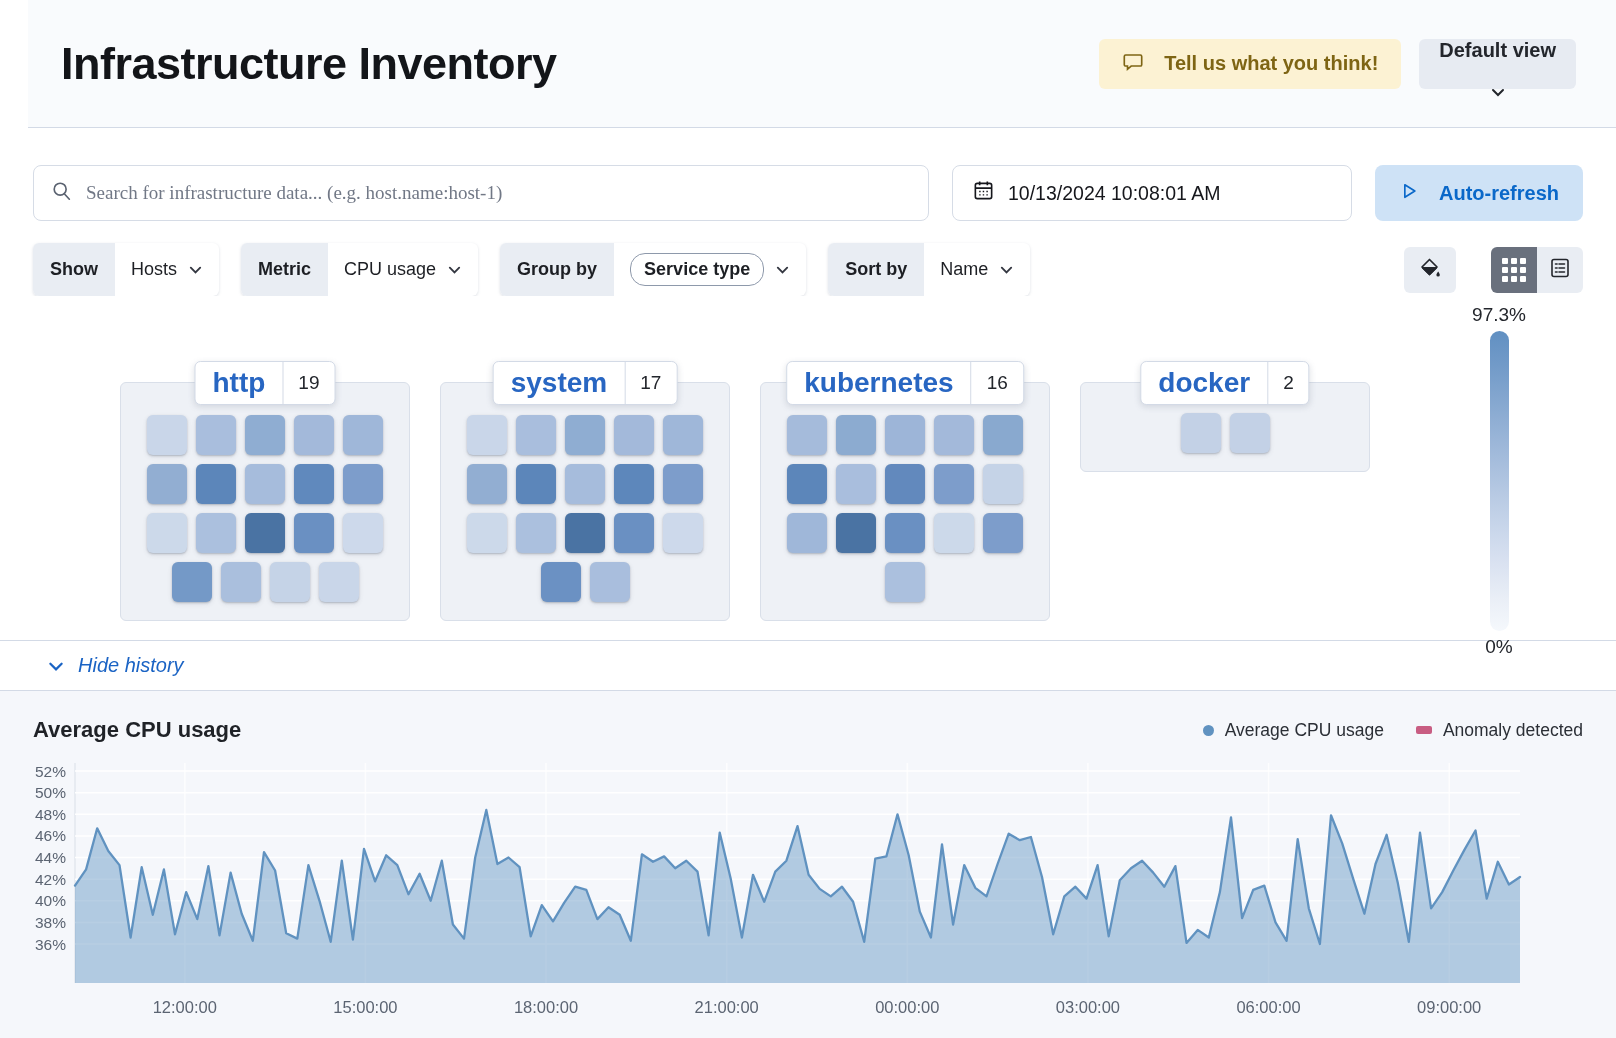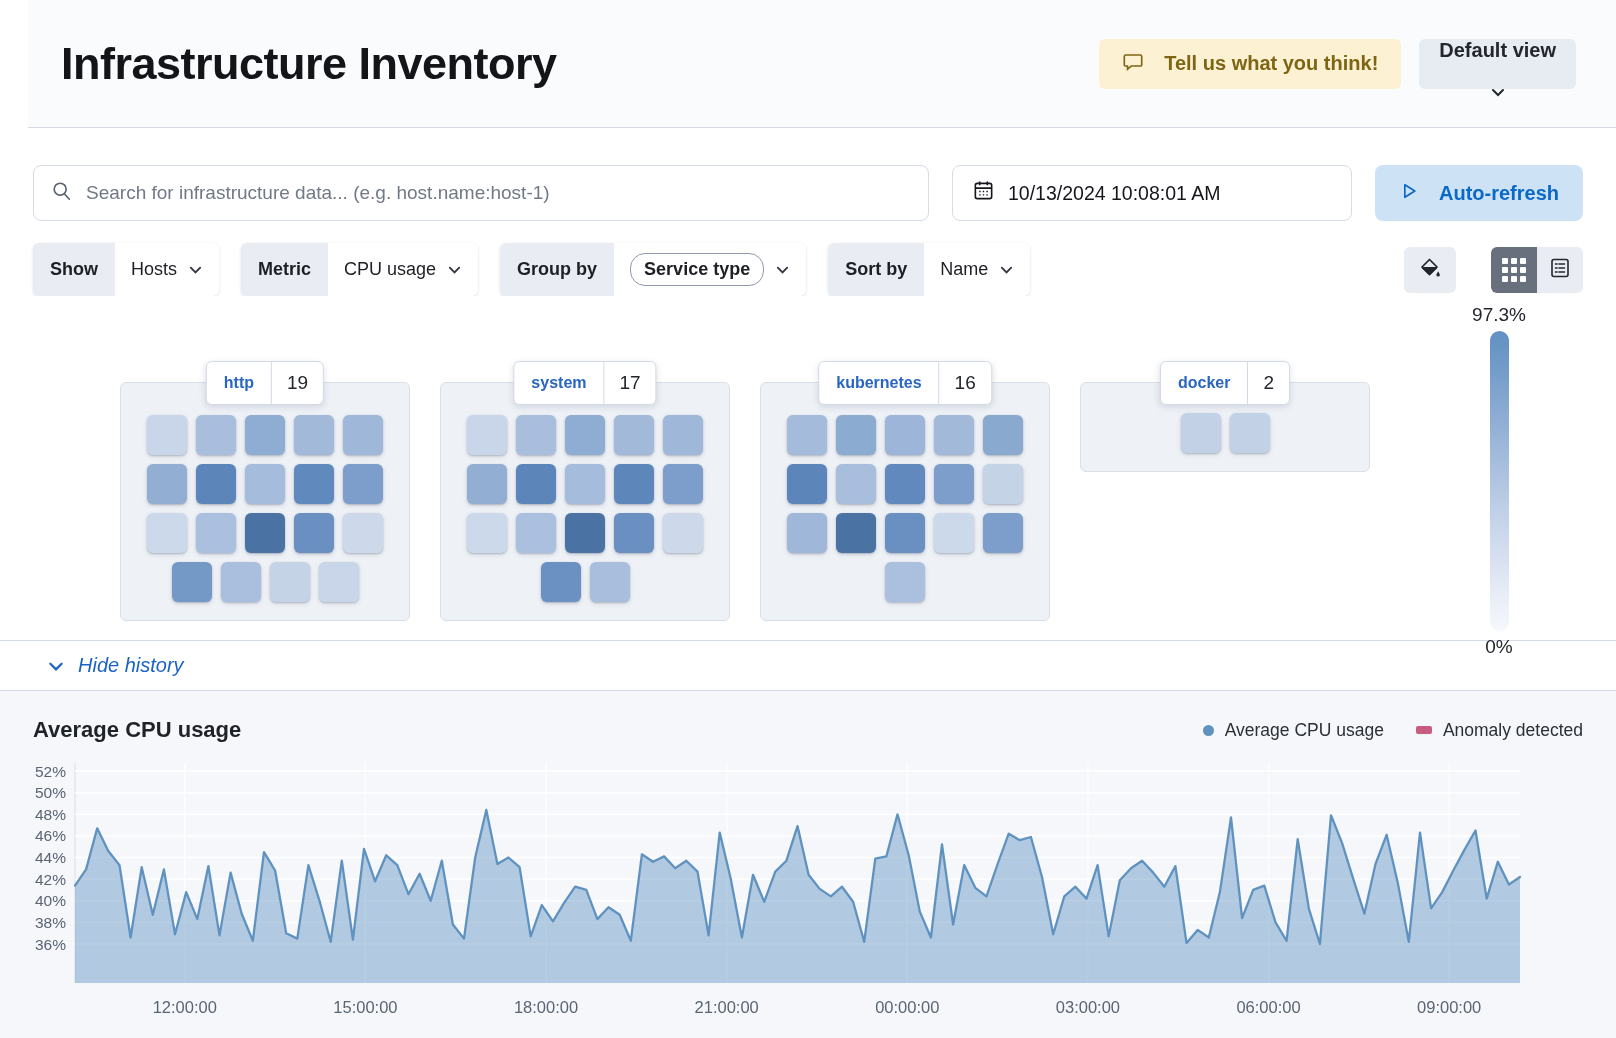--- a/index.html
+++ b/index.html
@@ -13,21 +13,21 @@
   .header-actions { display:flex; align-items:center; gap:18px; }
   .btn { border:none; border-radius:6px; height:50px; display:flex; align-items:center;
     gap:20px; font-size:20px; font-weight:600; cursor:pointer; font-family:inherit; }
   .btn-feedback { background:#fcf2d3; color:#7e6514; padding:0 23px; }
   .btn-view { background:#e7ebf2; color:#23262c; padding:0 20px;flex-direction:column; }
 
   
   .toolbar { margin:37px 33px 0; display:flex; gap:23px; height:56px; }
   .search-box { flex:1; display:flex; align-items:center; gap:13px; background:#fff;
     border:1px solid #d6dce6; border-radius:8px; padding:0 17px; }
-  .search-box input { border:none; outline:none; flex:1; font-size:19px; font-family:Liberation Sans, sans-serif; color:#1a1c21; background:transparent; }
+  .search-box input { border:none; outline:none; flex:1; font-size:19px; font-family:Liberation Serif, serif; color:#1a1c21; background:transparent; }
   .search-box input::placeholder { color:#717886; }
   .date-picker { width:400px; display:flex; align-items:center; gap:13px; background:#fff;
     border:1px solid #d6dce6; border-radius:8px; padding:0 19px; font-size:19.5px; color:#16171c; cursor:pointer; }
   .btn-refresh { background:#cee2f6; color:#0a68c9; padding:0 24px; height:56px; border-radius:8px; }
 
   
   .filter-row { margin:22px 33px 0; display:flex; justify-content:space-between; align-items:center; height:53px; }
   .filters-left { display:flex; gap:22px; }
   .filter-ctl { display:flex; align-items:stretch; height:53px; background:#fff; border-radius:6px;
     box-shadow:0 1px 3px rgba(120,130,150,0.25); cursor:pointer; }
@@ -45,21 +45,21 @@
   .grid-glyph { display:grid; grid-template-columns:repeat(3,6px); grid-template-rows:repeat(3,6px); gap:3px; }
   .grid-glyph span { background:#fff; border-radius:1px; }
 
   
   .map-area { position:relative; height:344px; background:#fff; }
   .groups-row { position:absolute; left:120px; top:86px; display:flex; gap:30px; align-items:flex-start; }
   .group-card { width:290px; background:#eef1f6; border:1px solid #d9dfe9; border-radius:6px; position:relative; }
   .group-pill { position:absolute; top:-22px; left:50%; transform:translateX(-50%); background:#fff;
     border:1px solid #d3dae6; border-radius:6px; height:44px; display:flex; align-items:stretch;
     box-shadow:0 2px 6px rgba(100,110,130,0.2); white-space:nowrap; z-index:2; }
-  .pill-name { color:#2866c2; font-weight:700; font-size:16px; padding:0 17px; display:flex; align-items:center; cursor:pointer; }
+  .pill-name { color:#2866c2; font-weight:700; font-size:28px; padding:0 17px; display:flex; align-items:center; cursor:pointer; }
   .pill-div { width:1px; background:#d3dae6; }
   .pill-count { padding:0 15px; font-size:19px; color:#23262c; display:flex; align-items:center; }
   .card-body { padding:32px 0 18px; display:flex; flex-direction:column; gap:9px; }
   .card-body.small { padding:30px 0 18px; }
   .tile-row { display:flex; justify-content:center; gap:9px; }
   .tile { width:40px; height:40px; border-radius:6px; cursor:pointer;
     box-shadow:0 1px 2px rgba(65,78,101,0.3), 0 2px 5px rgba(65,78,101,0.12); }
 
   .scale-col { position:absolute; right:72px; top:8px; width:90px; display:flex;
     flex-direction:column; align-items:center; gap:5px; z-index:3; }

